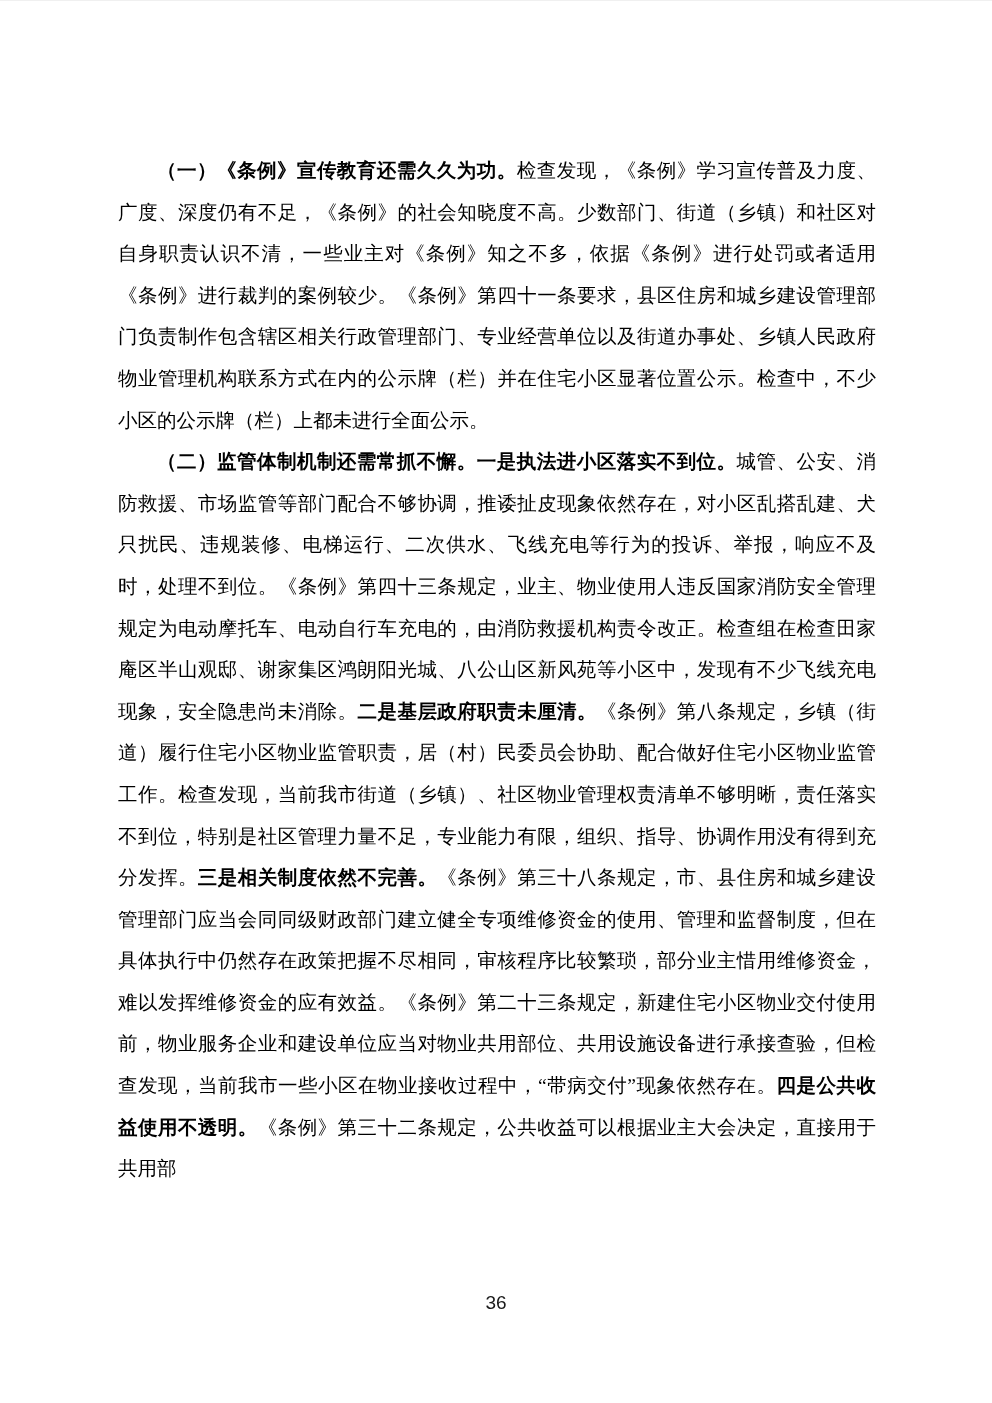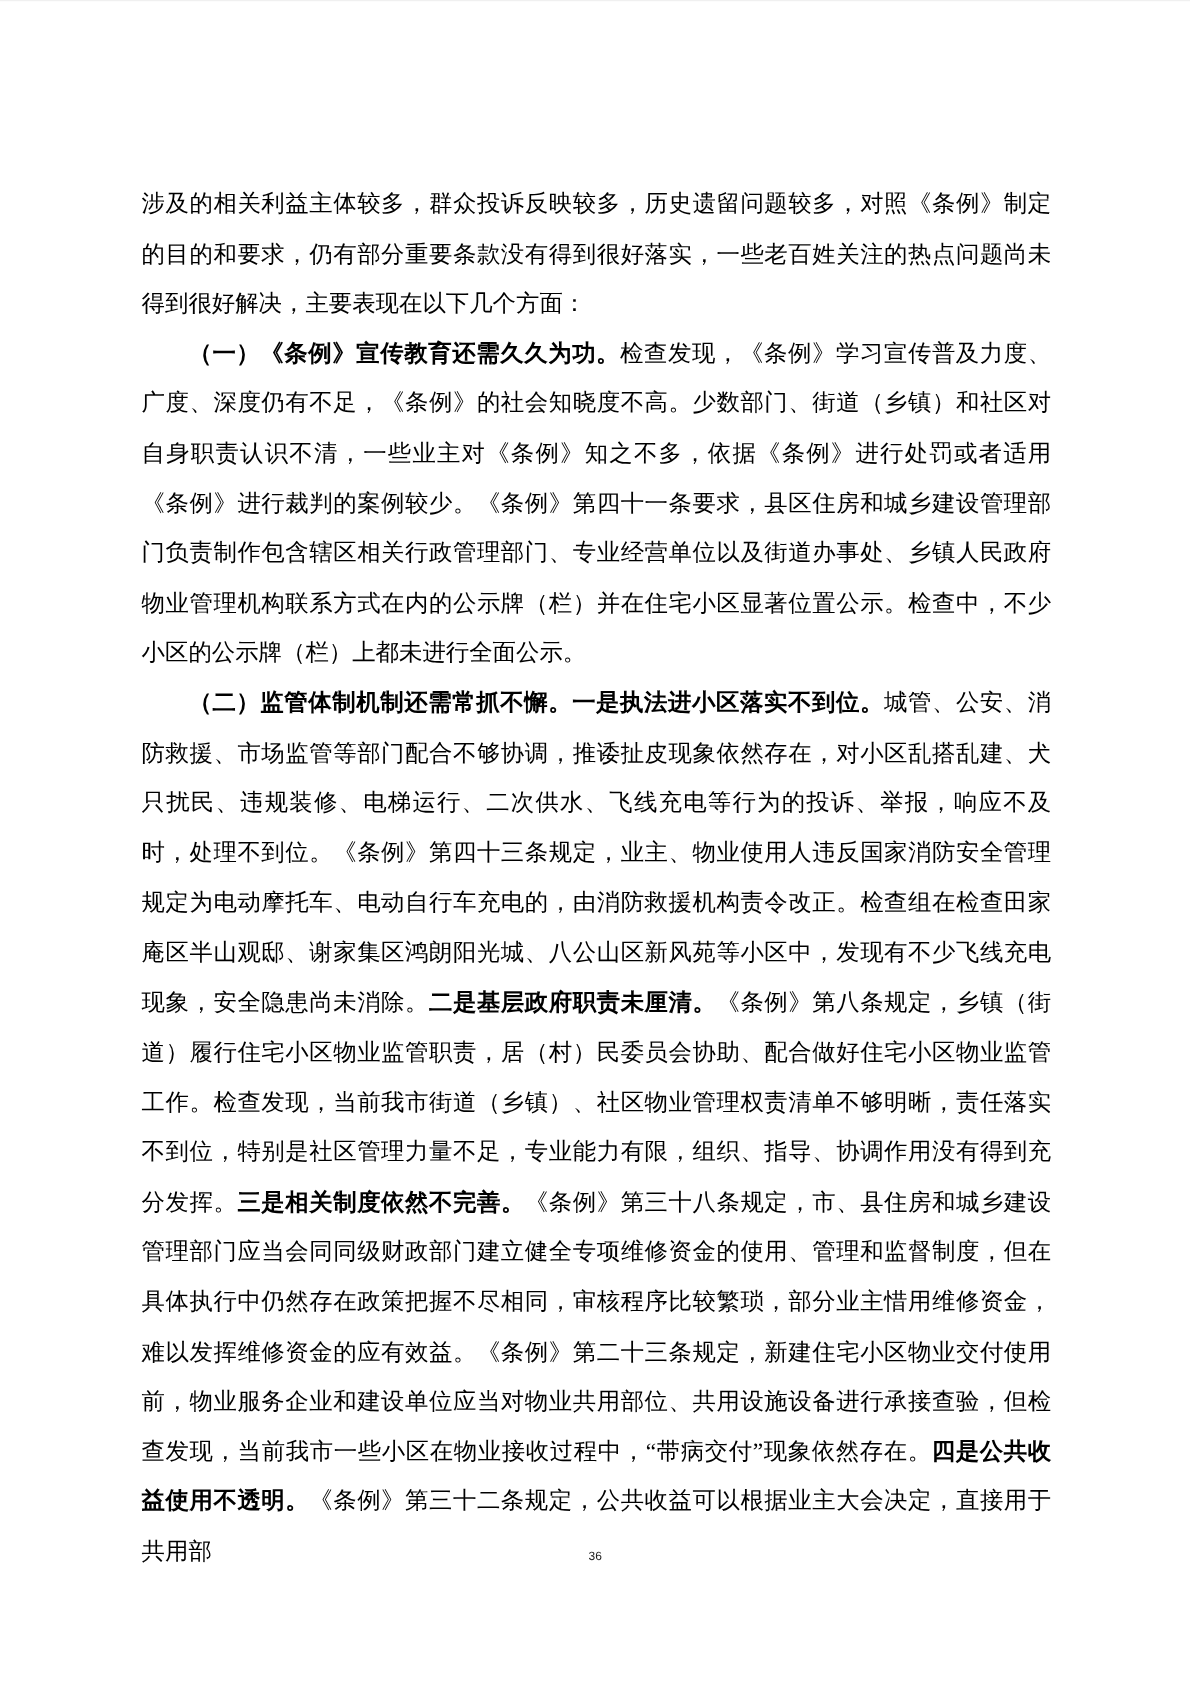--- a/index.html
+++ b/index.html
@@ -40,27 +40,26 @@
     font-weight: 700;
     margin-top: 40px;
   }
   .page-number {
     position: absolute;
     top: 1291px;
     left: 0;
     right: 0;
     text-align: center;
     font-family: "Liberation Sans", "DejaVu Sans", sans-serif;
-    font-size: 10px;
+    font-size: 19px;
     color: #1a1a1a;
   }
 </style>
 </head>
 <body>
 
 <div class="page">
   <div class="body-text" id="body-text">
-      <p><span>涉及的相关利益主体较多，群众投诉反映较多，历史遗留问题较多，对照《条例》制定的目的和要求，仍有部分重要条款没有得到很好落实，一些老百姓关注的热点问题尚未得到很好解决，主要表现在以下几个方面：</span></p>
       <p class="indent"><span class="run-bold">（一）《条例》宣传教育还需久久为功。</span><span>检查发现，《条例》学习宣传普及力度、广度、深度仍有不足，《条例》的社会知晓度不高。少数部门、街道（乡镇）和社区对自身职责认识不清，一些业主对《条例》知之不多，依据《条例》进行处罚或者适用《条例》进行裁判的案例较少。《条例》第四十一条要求，县区住房和城乡建设管理部门负责制作包含辖区相关行政管理部门、专业经营单位以及街道办事处、乡镇人民政府物业管理机构联系方式在内的公示牌（栏）并在住宅小区显著位置公示。检查中，不少小区的公示牌（栏）上都未进行全面公示。</span></p>
       <p class="indent"><span class="run-bold">（二）监管体制机制还需常抓不懈。</span><span class="run-bold">一是执法进小区落实不到位。</span><span>城管、公安、消防救援、市场监管等部门配合不够协调，推诿扯皮现象依然存在，对小区乱搭乱建、犬只扰民、违规装修、电梯运行、二次供水、飞线充电等行为的投诉、举报，响应不及时，处理不到位。《条例》第四十三条规定，业主、物业使用人违反国家消防安全管理规定为电动摩托车、电动自行车充电的，由消防救援机构责令改正。检查组在检查田家庵区半山观邸、谢家集区鸿朗阳光城、八公山区新风苑等小区中，发现有不少飞线充电现象，安全隐患尚未消除。</span><span class="run-bold">二是基层政府职责未厘清。</span><span>《条例》第八条规定，乡镇（街道）履行住宅小区物业监管职责，居（村）民委员会协助、配合做好住宅小区物业监管工作。检查发现，当前我市街道（乡镇）、社区物业管理权责清单不够明晰，责任落实不到位，特别是社区管理力量不足，专业能力有限，组织、指导、协调作用没有得到充分发挥。</span><span class="run-bold">三是相关制度依然不完善。</span><span>《条例》第三十八条规定，市、县住房和城乡建设管理部门应当会同同级财政部门建立健全专项维修资金的使用、管理和监督制度，但在具体执行中仍然存在政策把握不尽相同，审核程序比较繁琐，部分业主惜用维修资金，难以发挥维修资金的应有效益。《条例》第二十三条规定，新建住宅小区物业交付使用前，物业服务企业和建设单位应当对物业共用部位、共用设施设备进行承接查验，但检查发现，当前我市一些小区在物业接收过程中，“带病交付”现象依然存在。</span><span class="run-bold">四是公共收益使用不透明。</span><span>《条例》第三十二条规定，公共收益可以根据业主大会决定，直接用于共用部</span></p>
     </div>
   <div class="page-number">36</div>
 </div>
 
 </body></html>

